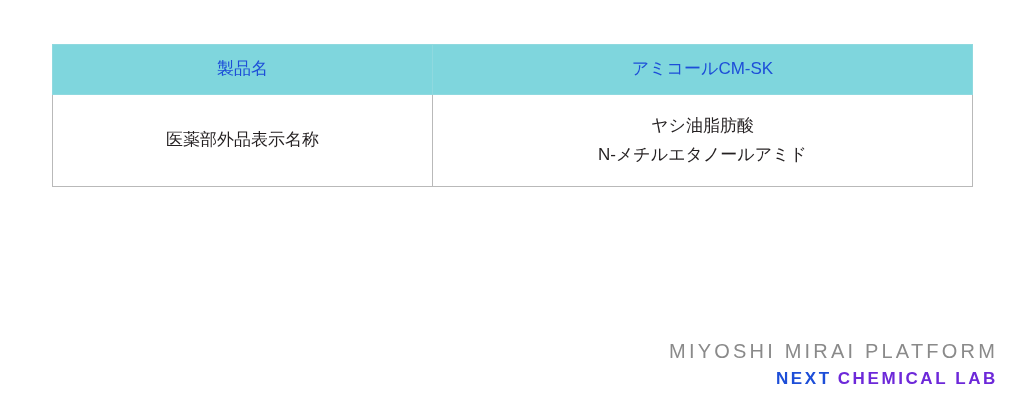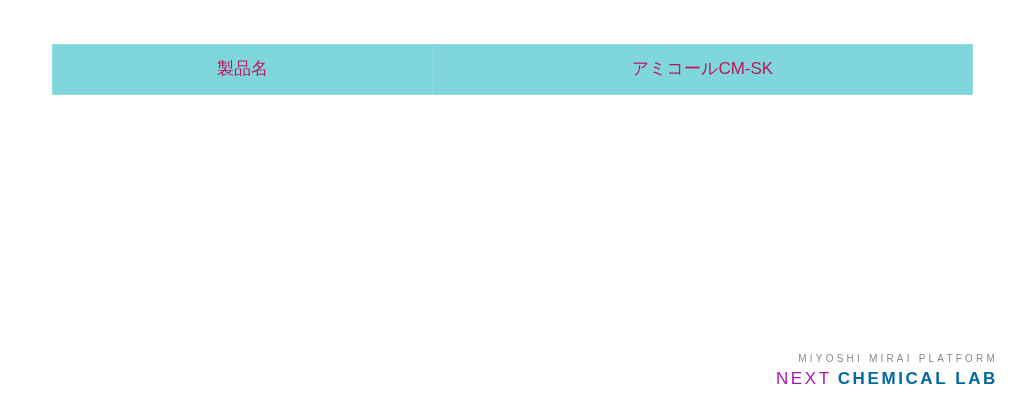--- a/index.html
+++ b/index.html
@@ -37,21 +37,21 @@
     text-align: center;
     vertical-align: middle;
     font-weight: normal;
     font-size: 17px;
     line-height: 1.55;
     padding: 10px 12px;
     box-sizing: border-box;
   }
   .spec-table thead th {
     background: #7fd6dd;
-    color: #be185d;
+    color: #1d4ed8;
     height: 50px;
     font-size: 17px;
     border-color: #8fd9df;
   }
   .spec-table tbody tr.row-1 td { height: 92px; }
   .spec-table tbody tr.row-2 td { height: 88px; }
   .spec-table tbody tr.row-3 td { height: 56px; }
 
   .cell-line { display: block; }
   .cell-line + .cell-line { margin-top: 2px; }
@@ -62,37 +62,37 @@
   }
 
   .brandmark {
     position: absolute;
     right: 26px;
     bottom: 16px;
     text-align: right;
     line-height: 1.35;
   }
   .brand-top {
-    font-size: 10px;
+    font-size: 20px;
     letter-spacing: 3.2px;
     color: #8a8a8a;
     white-space: nowrap;
   }
   .brand-bottom {
     font-size: 17px;
     letter-spacing: 2.6px;
     white-space: nowrap;
     margin-top: 3px;
   }
   .brand-next {
-    color: #a21caf;
-    font-weight: normal;
+    color: #1d4ed8;
+    font-weight: bold;
   }
   .brand-chem {
-    color: #0369a1;
+    color: #6d28d9;
     font-weight: bold;
     margin-left: 6px;
   }
 </style>
 </head>
 <body>
 
 <div class="page">
 
   <table class="spec-table">
@@ -101,20 +101,29 @@
       <col class="col-value">
     </colgroup>
     <thead>
       <tr>
         <th>製品名</th>
         <th>アミコールCM-SK</th>
       </tr>
     </thead>
     <tbody>
 
+      <tr class="row-1">
+        <td>
+          <span class="cell-line">医薬部外品表示名称</span>
+        </td>
+        <td>
+          <span class="cell-line">ヤシ油脂肪酸</span>
+          <span class="cell-line">N-メチルエタノールアミド</span>
+        </td>
+      </tr>
 
 
 
     </tbody>
   </table>
 
   <div class="brandmark">
     <div class="brand-top">MIYOSHI MIRAI PLATFORM</div>
     <div class="brand-bottom">
       <span class="brand-next">NEXT</span><span class="brand-chem">CHEMICAL LAB</span>

